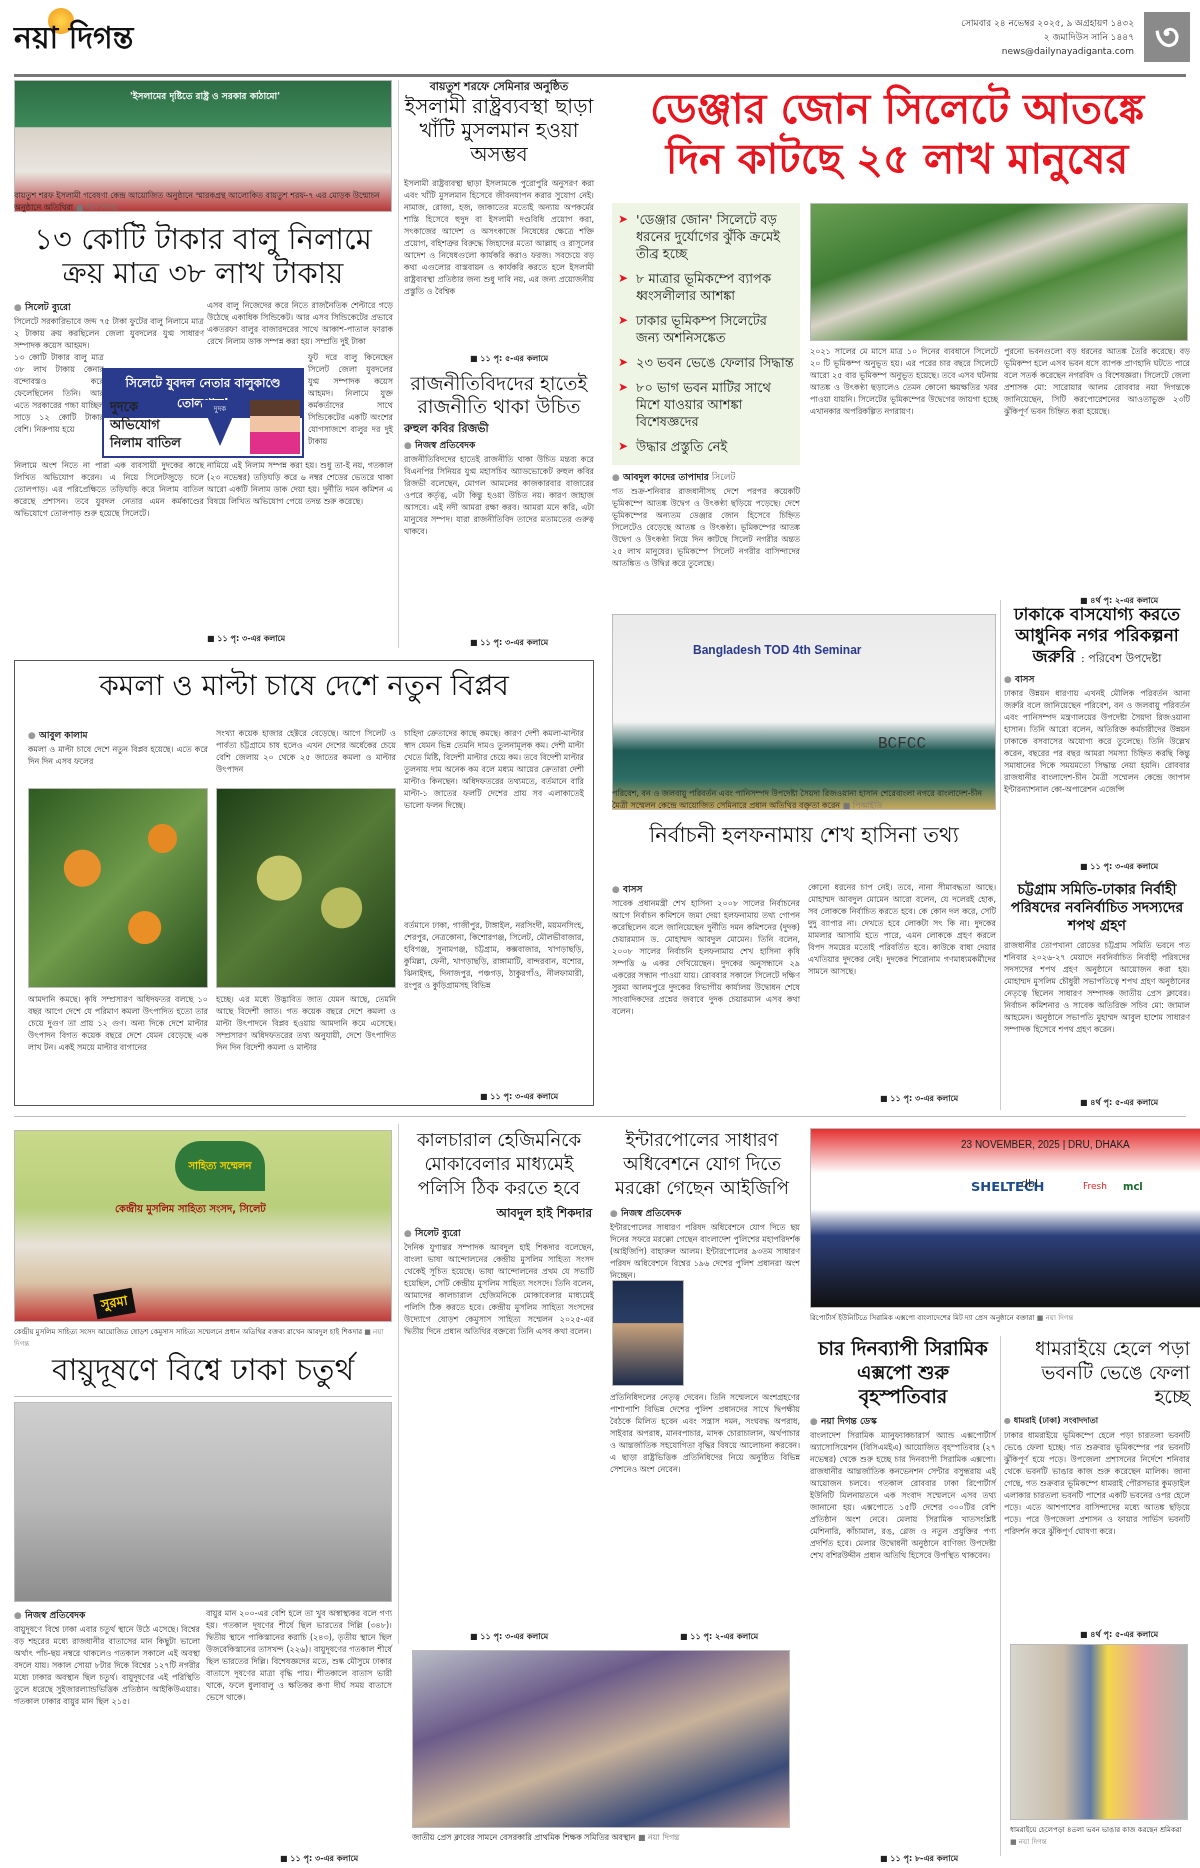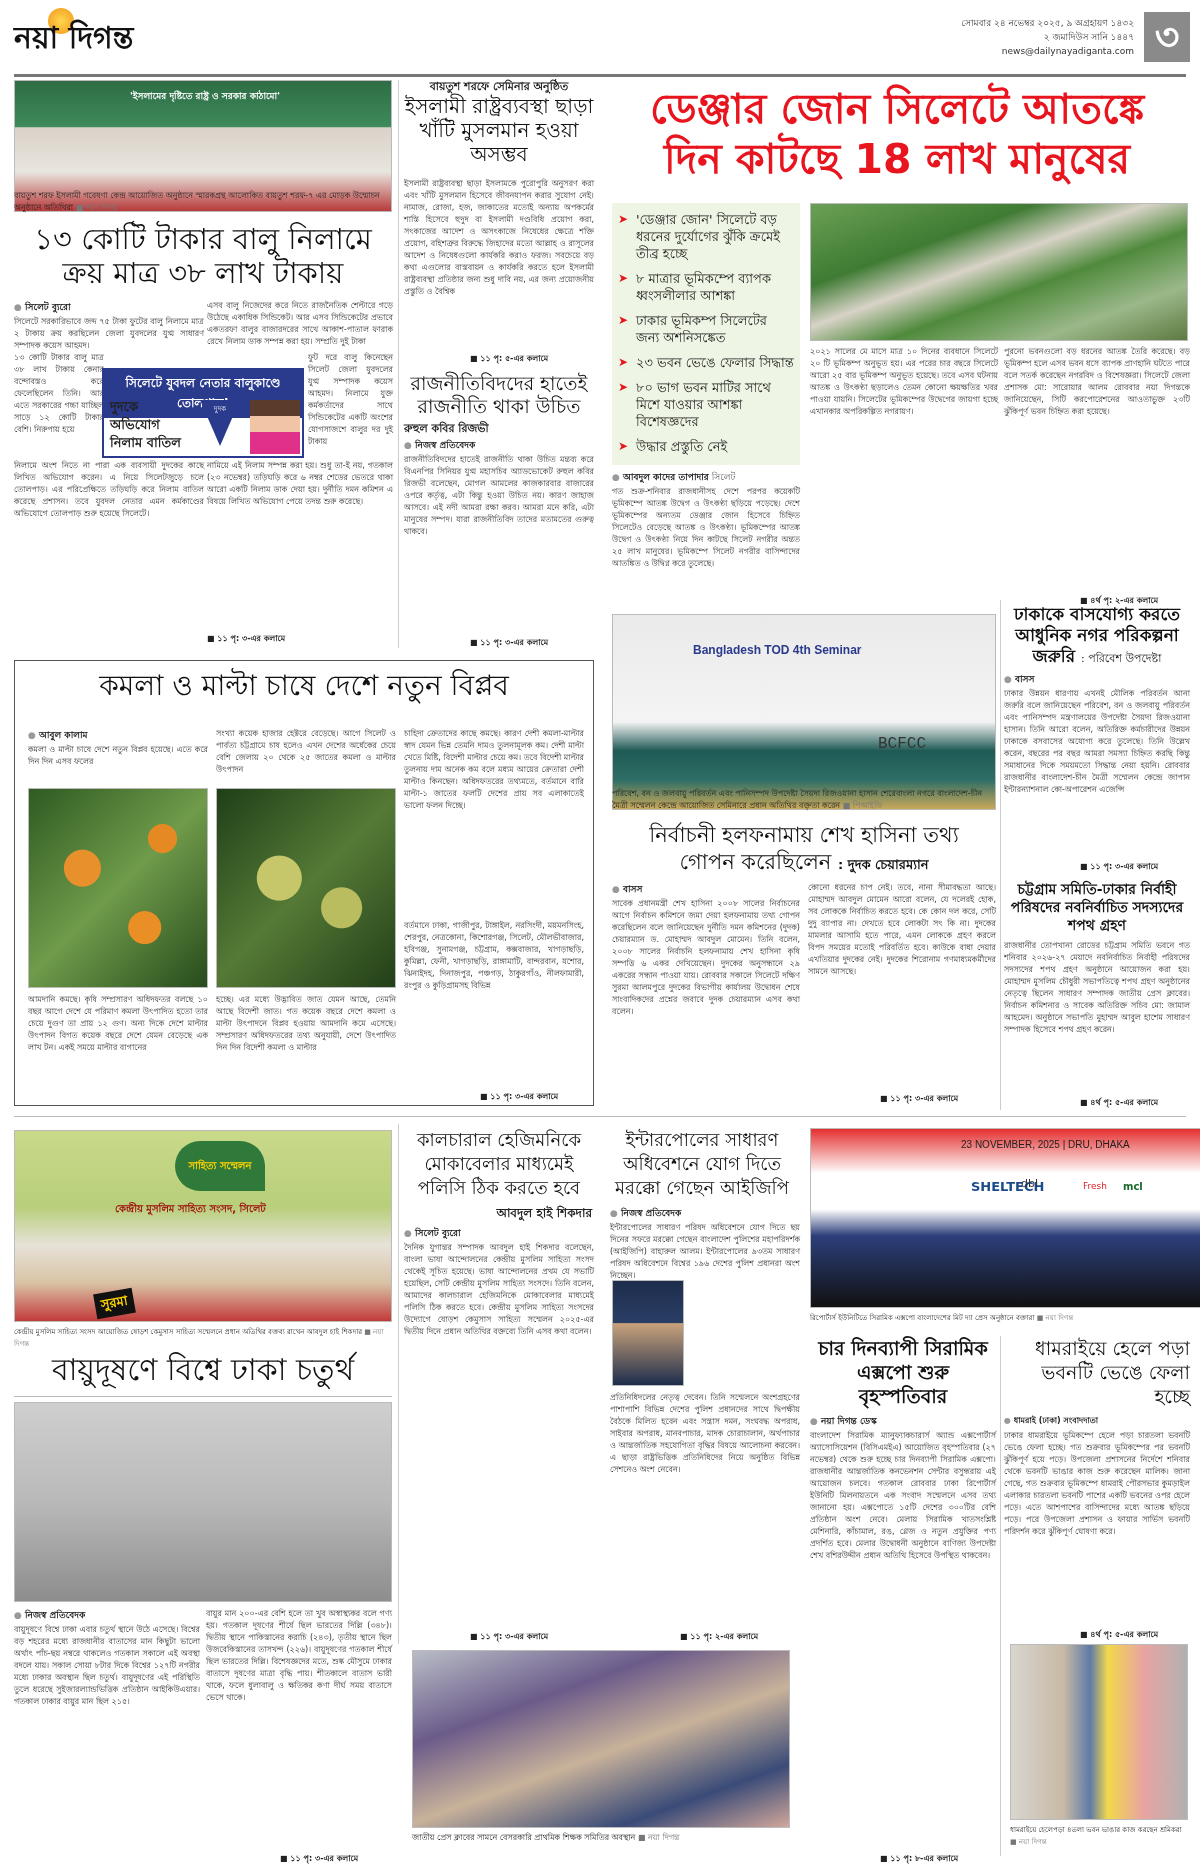--- a/index.html
+++ b/index.html
@@ -90,21 +90,21 @@
 <div class="abs cont" style="left:470px;top:352px">■ ১১ পৃ: ৫-এর কলামে</div>
 
 <div class="abs h-big" style="left:404px;top:372px;width:190px;font-size:19px;line-height:23px">রাজনীতিবিদদের হাতেই রাজনীতি থাকা উচিত</div>
 <div class="abs" style="left:404px;top:420px;width:188px;font-size:11px;font-weight:bold">রুহুল কবির রিজভী</div>
 <div class="abs byline" style="left:404px;top:438px">নিজস্ব প্রতিবেদক</div>
 <div class="abs body" style="left:404px;top:454px;width:190px">রাজনীতিবিদদের হাতেই রাজনীতি থাকা উচিত মন্তব্য করে বিএনপির সিনিয়র যুগ্ম মহাসচিব অ্যাডভোকেট রুহুল কবির রিজভী বলেছেন, মোগল আমলের কাজকারবার বাজারের ওপরে কর্তৃত্ব, এটা কিন্তু হওয়া উচিত নয়। কারণ জাহাজ আসবে। এই নদী আমরা রক্ষা করব। আমরা মনে করি, এটা মানুষের সম্পদ। যারা রাজনীতিবিদ তাদের মতামতের গুরুত্ব থাকবে।</div>
 <div class="abs cont" style="left:470px;top:636px">■ ১১ পৃ: ৩-এর কলামে</div>
 
 <div class="abs h-red" style="left:604px;top:84px;width:586px">
   <div>ডেঞ্জার জোন সিলেটে আতঙ্কে</div>
-  <div>দিন কাটছে 18 লাখ মানুষের</div>
+  <div>দিন কাটছে ২৫ লাখ মানুষের</div>
 </div>
 <div class="abs box-green" style="left:612px;top:203px;width:188px;height:262px;padding:8px 6px">
   <div class="bullet">'ডেঞ্জার জোন' সিলেটে বড় ধরনের দুর্যোগের ঝুঁকি ক্রমেই তীব্র হচ্ছে</div>
   <div class="bullet">৮ মাত্রার ভূমিকম্পে ব্যাপক ধ্বংসলীলার আশঙ্কা</div>
   <div class="bullet">ঢাকার ভূমিকম্প সিলেটের জন্য অশনিসঙ্কেত</div>
   <div class="bullet">২৩ ভবন ভেঙে ফেলার সিদ্ধান্ত</div>
   <div class="bullet">৮০ ভাগ ভবন মাটির সাথে মিশে যাওয়ার আশঙ্কা বিশেষজ্ঞদের</div>
   <div class="bullet">উদ্ধার প্রস্তুতি নেই</div>
 </div>
 <div class="abs" style="left:612px;top:470px;font-size:9px">
@@ -120,21 +120,20 @@
 <div class="abs photo ph-seminar" style="left:612px;top:614px;width:384px;height:196px">
   <div style="position:absolute;left:80px;top:28px;font-size:12px;font-weight:bold;color:#2a3a8c;font-family:'Liberation Sans',sans-serif">Bangladesh TOD 4th Seminar</div>
   <div style="position:absolute;left:265px;top:120px;font-size:16px;color:#333;font-family:Liberation Mono, monospace">BCFCC</div>
 </div>
 <div class="abs caption" style="left:612px;top:788px;width:384px">
   <span>পরিবেশ, বন ও জলবায়ু পরিবর্তন এবং পানিসম্পদ উপদেষ্টা সৈয়দা রিজওয়ানা হাসান শেরেবাংলা নগরে বাংলাদেশ-চীন মৈত্রী সম্মেলন কেন্দ্রে আয়োজিত সেমিনারে প্রধান অতিথির বক্তৃতা করেন</span> <span style="color:#777">■ পিআইডি</span>
 </div>
 
 <div class="abs h-big" style="left:612px;top:822px;width:384px;font-size:21px;line-height:27px">
   <div>নির্বাচনী হলফনামায় শেখ হাসিনা তথ্য</div>
-  <div><span>গোপন করেছিলেন</span> <span style="font-size:13px;font-weight:bold">: দুদক চেয়ারম্যান</span></div>
 </div>
 <div class="abs byline" style="left:612px;top:882px">বাসস</div>
 <div class="abs body" style="left:612px;top:898px;width:188px">সাবেক প্রধানমন্ত্রী শেখ হাসিনা ২০০৮ সালের নির্বাচনের আগে নির্বাচন কমিশনে জমা দেয়া হলফনামায় তথ্য গোপন করেছিলেন বলে জানিয়েছেন দুর্নীতি দমন কমিশনের (দুদক) চেয়ারম্যান ড. মোহাম্মদ আবদুল মোমেন। তিনি বলেন, ২০০৮ সালের নির্বাচনি হলফনামায় শেখ হাসিনা কৃষি সম্পত্তি ৬ একর দেখিয়েছেন। দুদকের অনুসন্ধানে ২৯ একরের সন্ধান পাওয়া যায়। রোববার সকালে সিলেটে দক্ষিণ সুরমা আলমপুরে দুদকের বিভাগীয় কার্যালয় উদ্বোধন শেষে সাংবাদিকদের প্রশ্নের জবাবে দুদক চেয়ারম্যান এসব কথা বলেন।</div>
 <div class="abs body" style="left:808px;top:882px;width:188px">কোনো ধরনের চাপ নেই। তবে, নানা সীমাবদ্ধতা আছে। মোহাম্মদ আবদুল মোমেন আরো বলেন, যে দলেরই হোক, সব লোককে নির্বাচিত করতে হবে। কে কোন দল করে, সেটি দুদু ব্যাপার না। দেখতে হবে লোকটা সৎ কি না। দুদকের মামলার আসামি হতে পারে, এমন লোককে গ্রহণ করলে বিপদ সময়ের মতোই পরিবর্তিত হবে। কাউকে বাধা দেয়ার এখতিয়ার দুদকের নেই। দুদকের শিরোনাম গণমাধ্যমকর্মীদের সামনে আসছে।</div>
 <div class="abs cont" style="left:880px;top:1092px">■ ১১ পৃ: ৩-এর কলামে</div>
 
 <div class="abs vrule" style="left:1000px;top:600px;height:510px"></div>
 
 <div class="abs h-big" style="left:1004px;top:604px;width:186px;font-size:17px;line-height:21px;font-weight:bold">
   <span>ঢাকাকে বাসযোগ্য করতে আধুনিক নগর পরিকল্পনা জরুরি</span>

